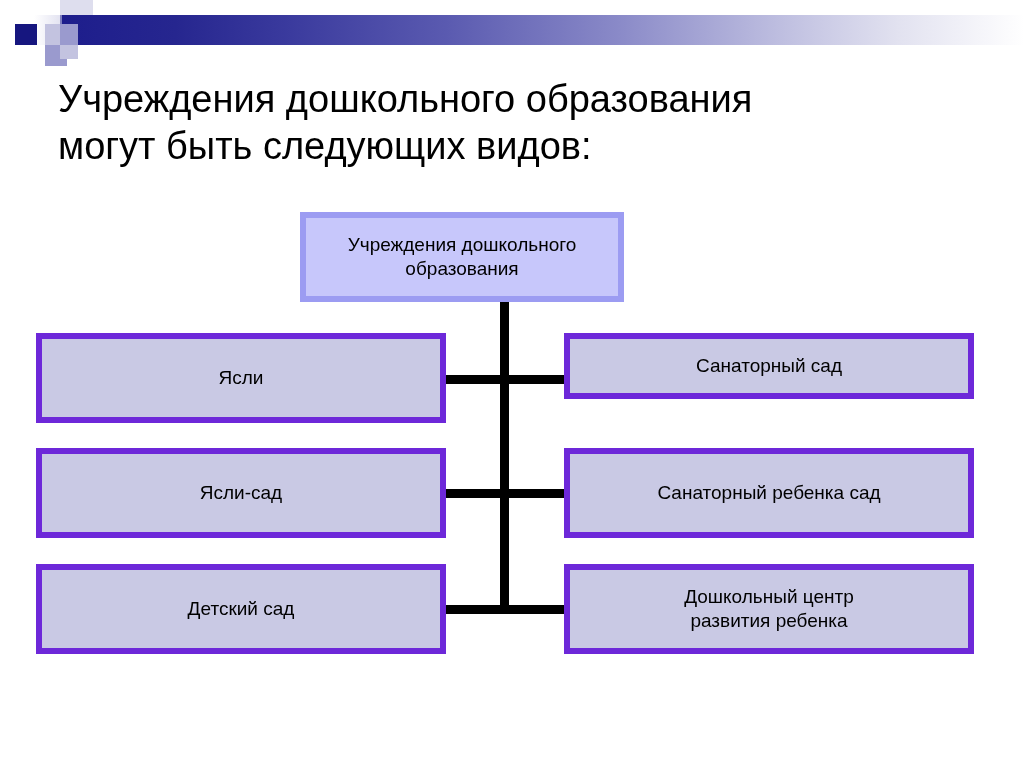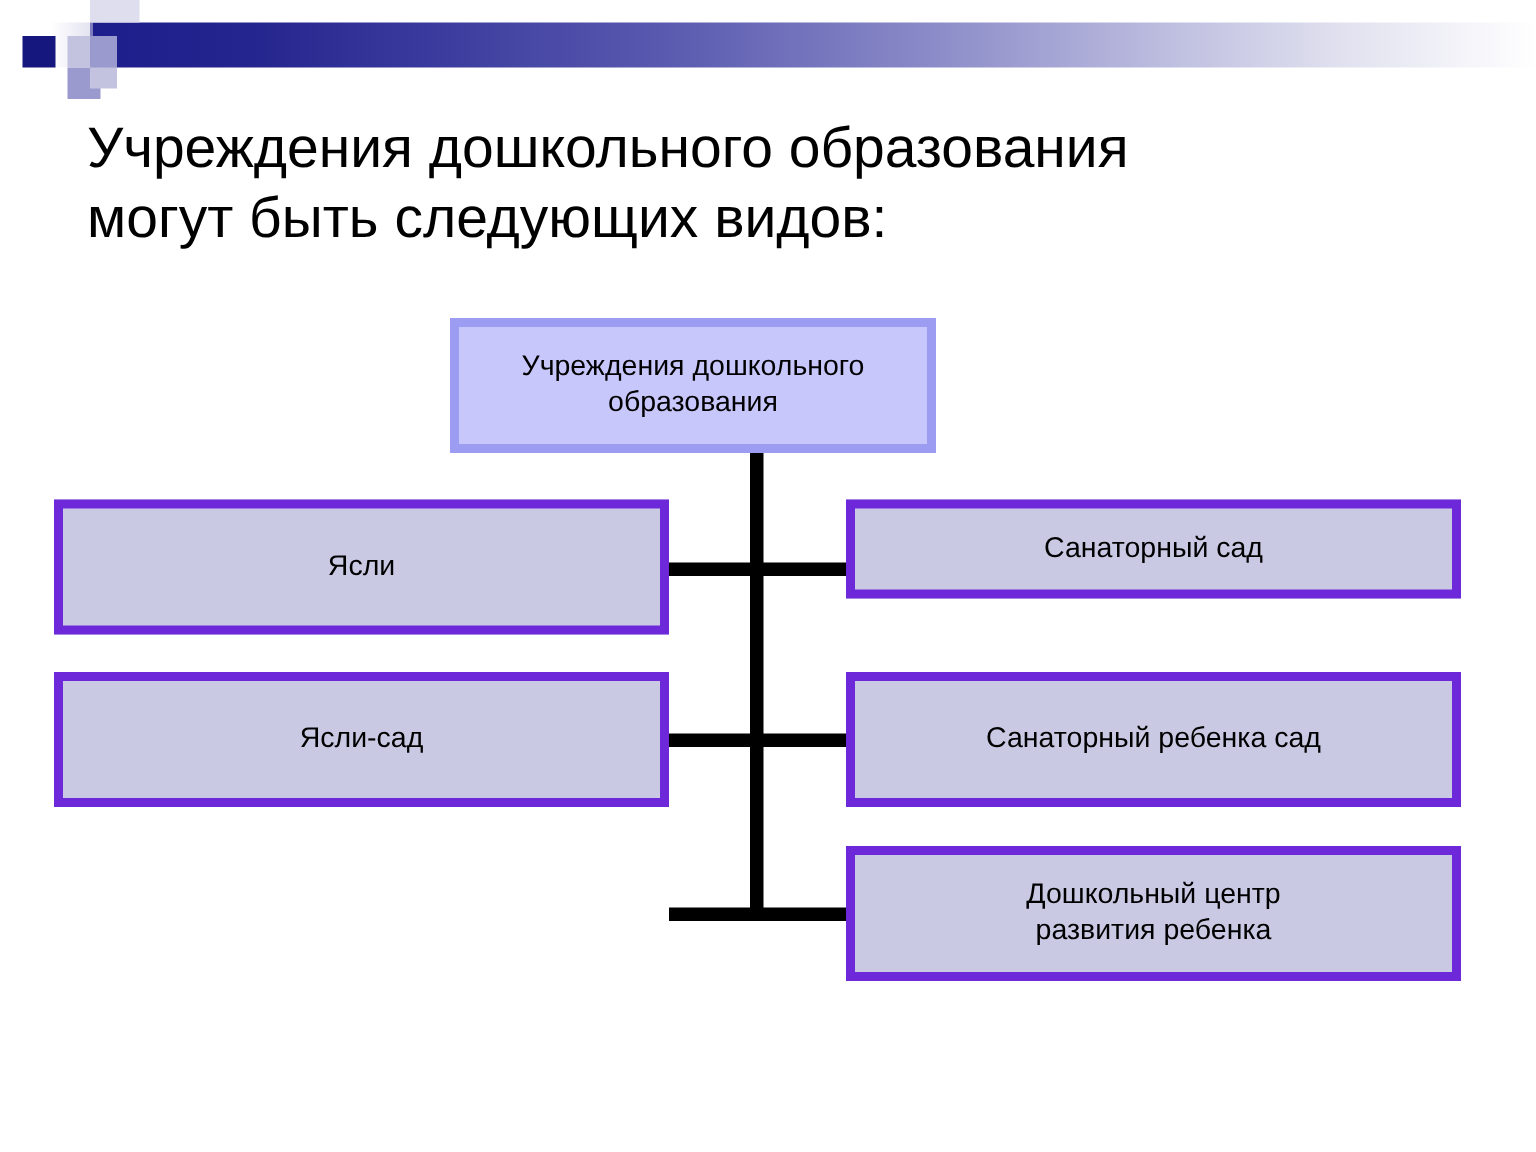--- a/index.html
+++ b/index.html
@@ -149,20 +149,23 @@
   </div>
 
   <div class="node" style="left:36px; top:333px; width:410px; height:90px;">
     <span class="node-inner">Ясли</span>
   </div>
 
   <div class="node" style="left:36px; top:448px; width:410px; height:90px;">
     <span class="node-inner">Ясли-сад</span>
   </div>
 
+  <div class="node" style="left:36px; top:564px; width:410px; height:90px;">
+    <span class="node-inner">Детский сад</span>
+  </div>
 
   <div class="node" style="left:564px; top:333px; width:410px; height:66px;">
     <span class="node-inner">Санаторный сад</span>
   </div>
 
   <div class="node" style="left:564px; top:448px; width:410px; height:90px;">
     <span class="node-inner">Санаторный ребенка сад</span>
   </div>
 
   <div class="node" style="left:564px; top:564px; width:410px; height:90px;">

